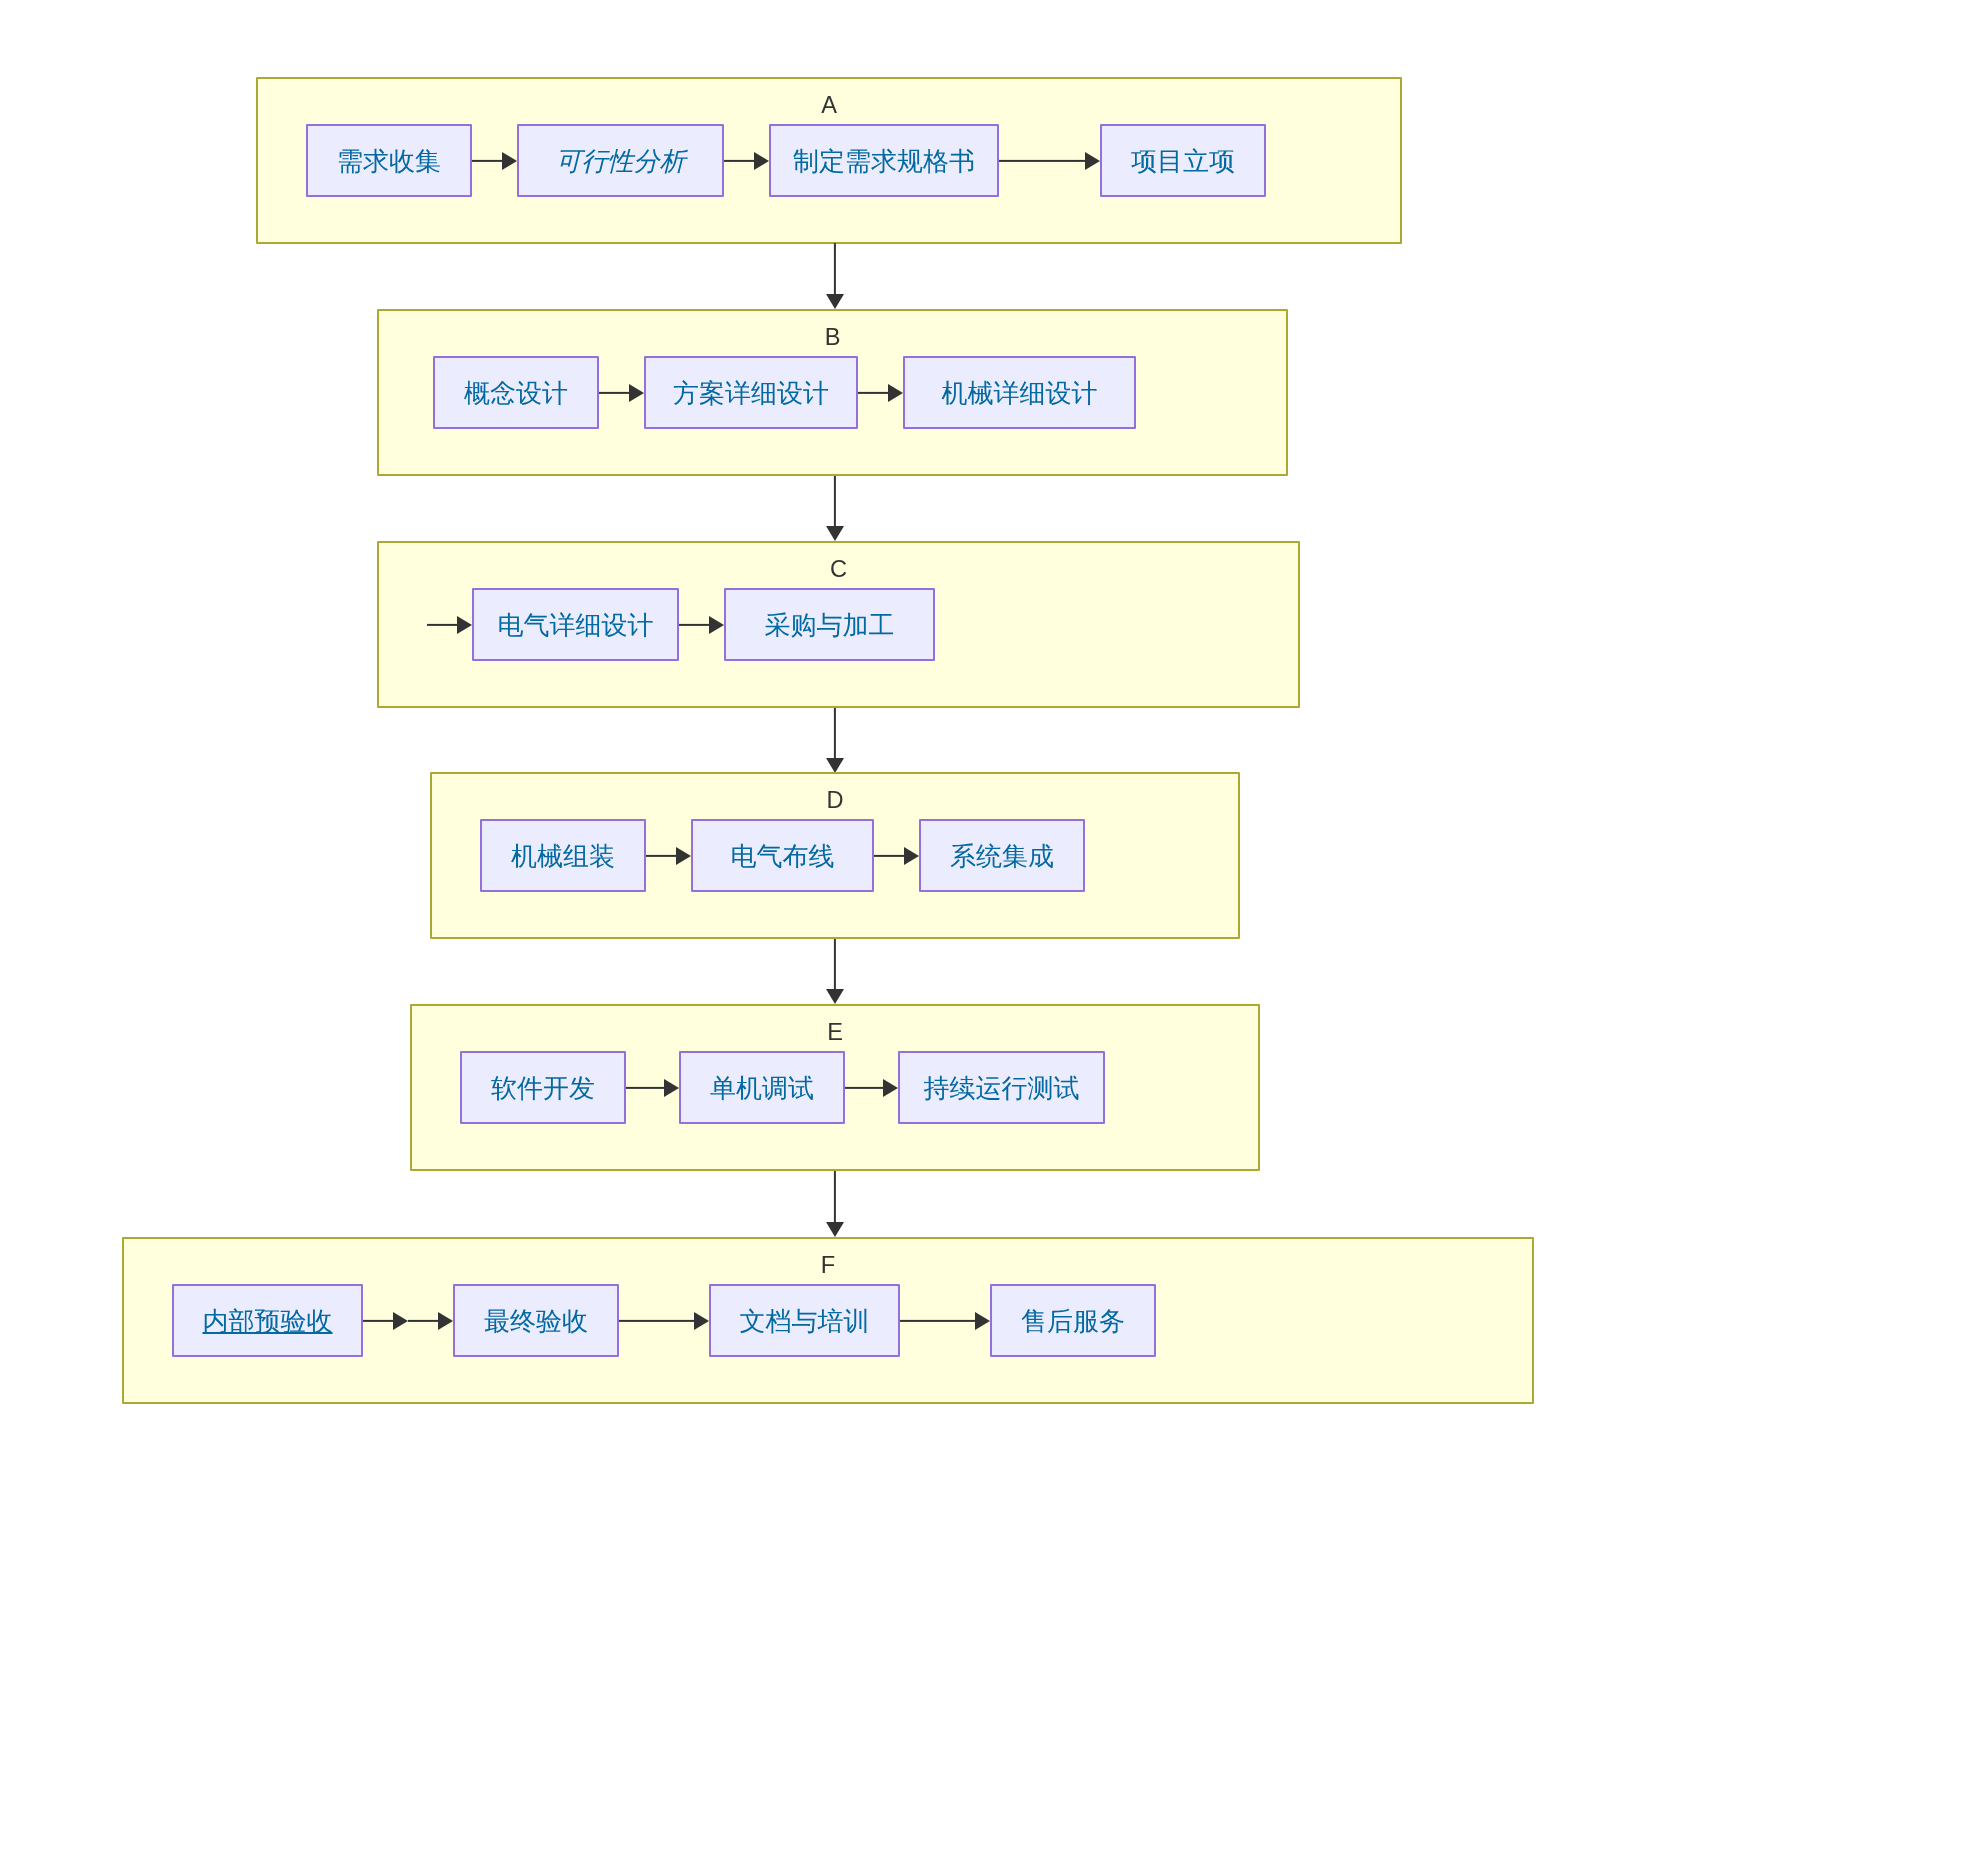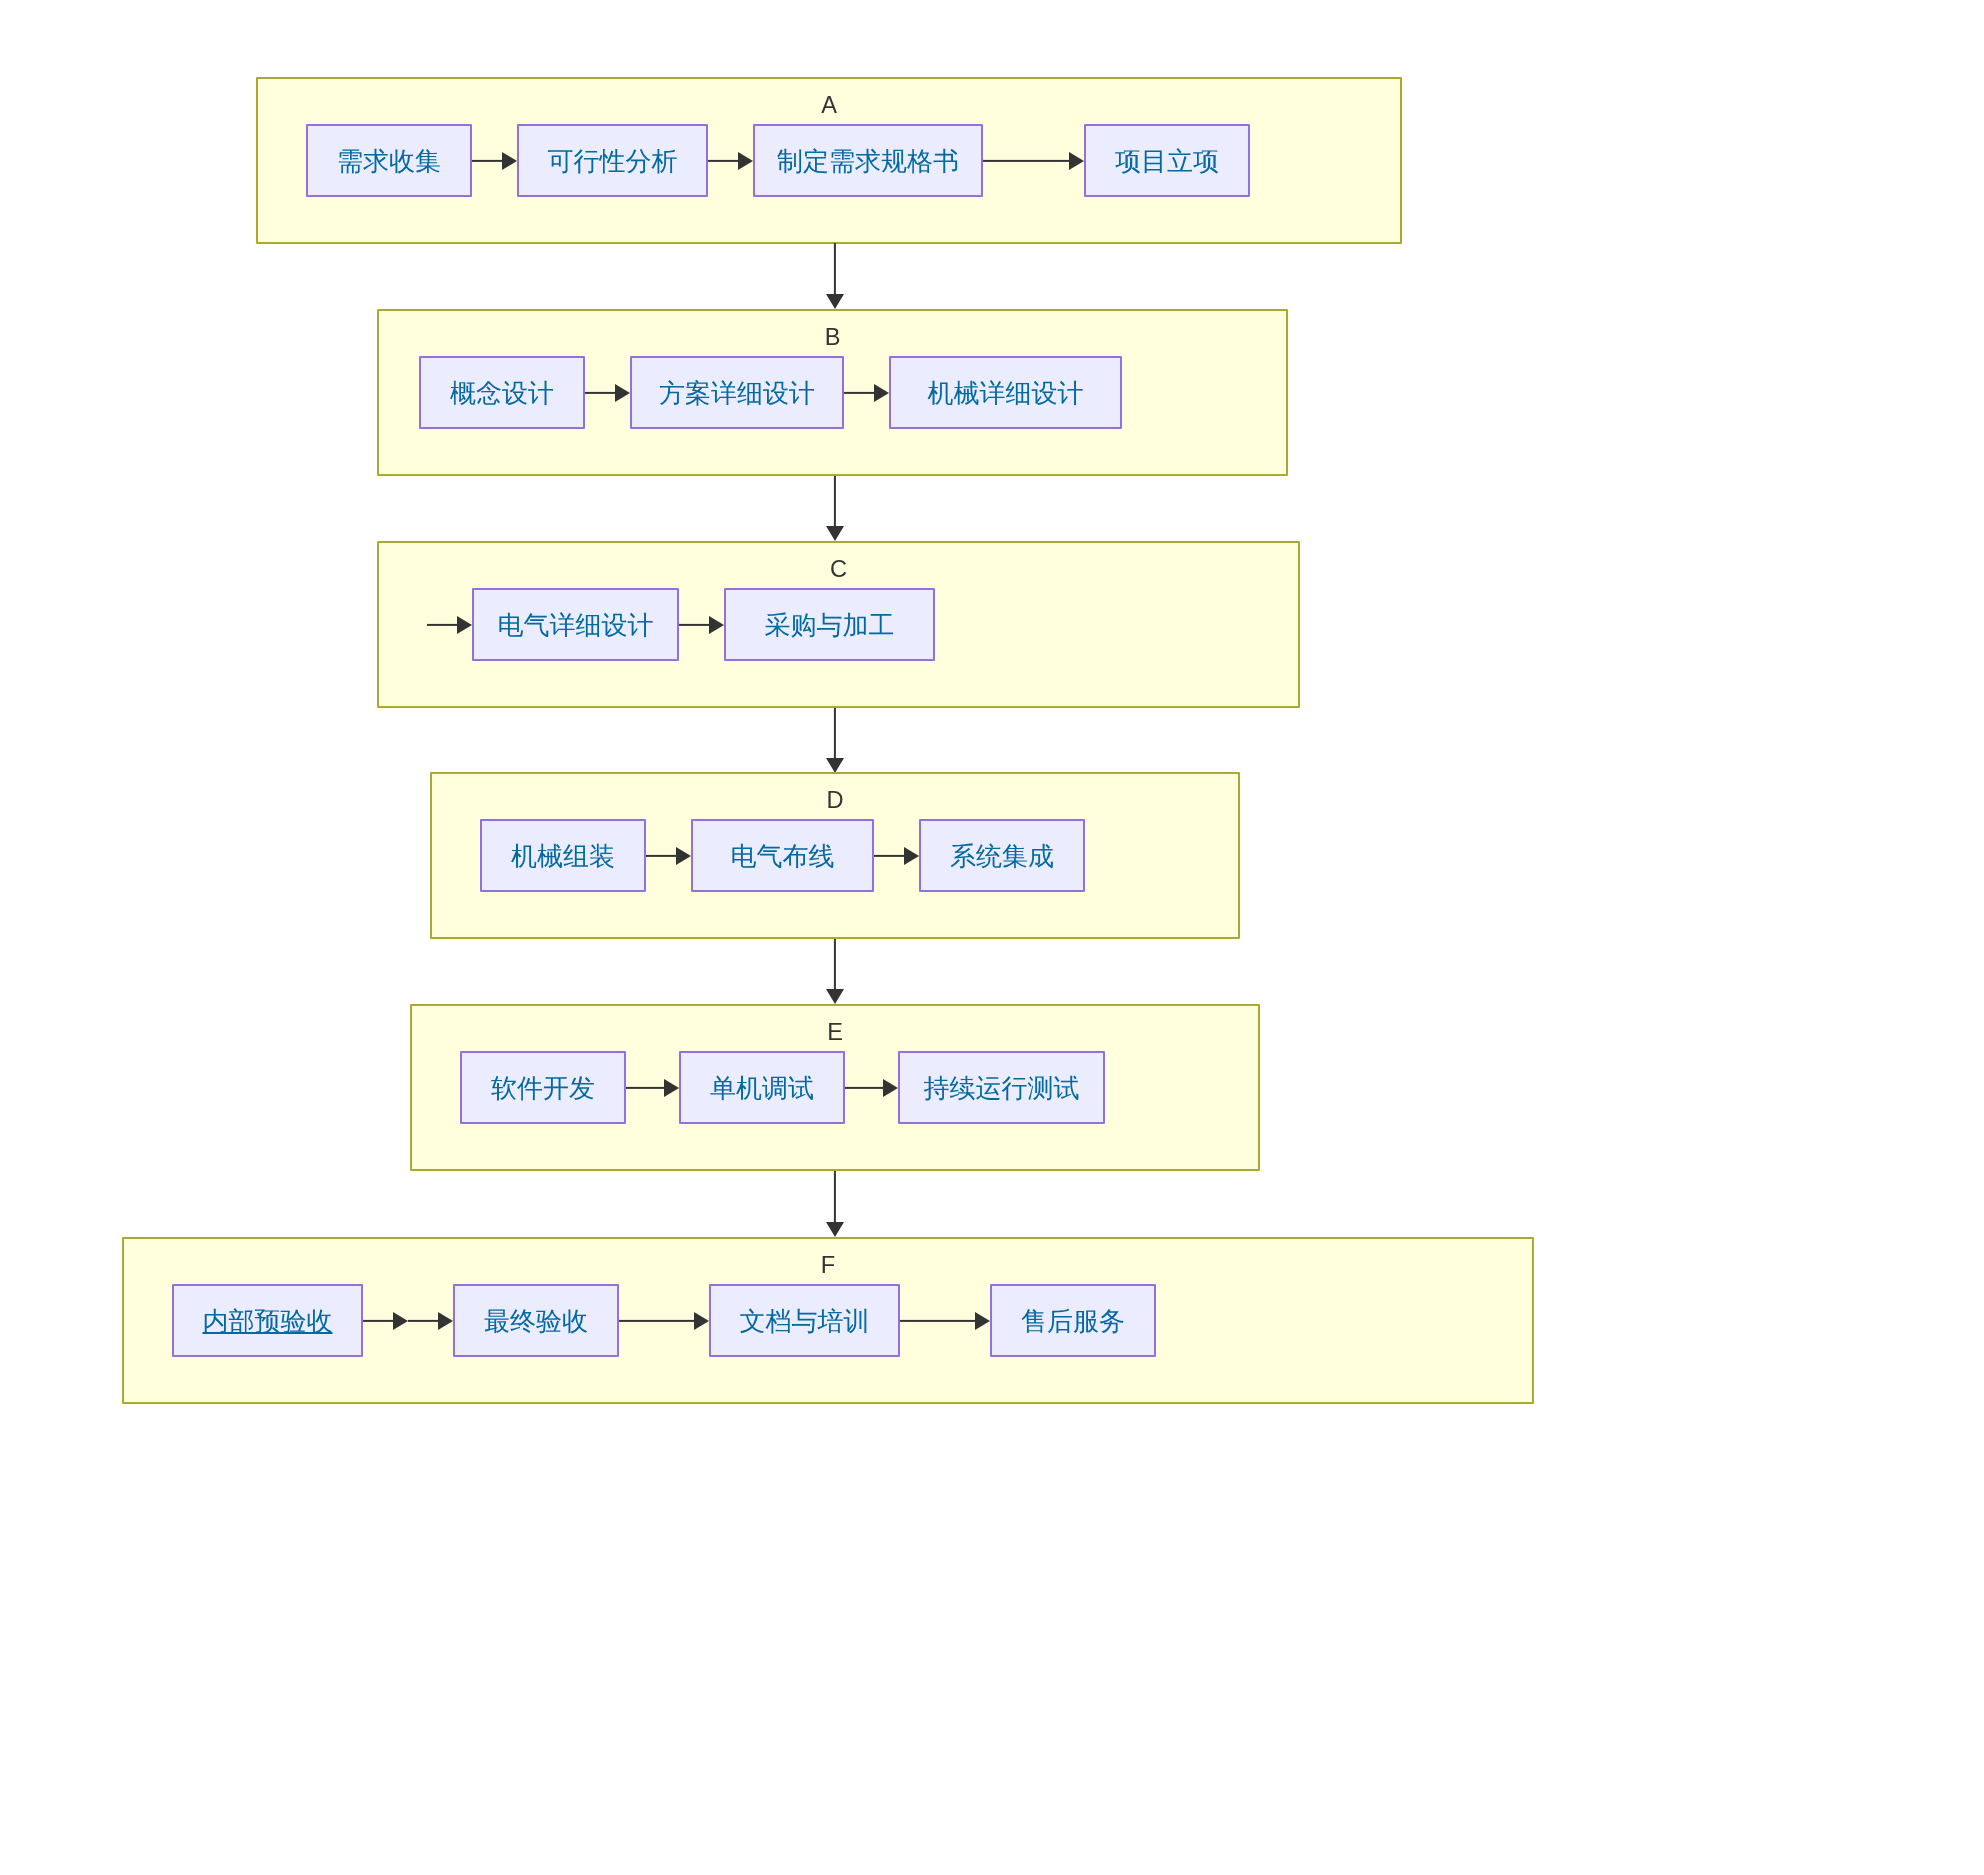--- a/index.html
+++ b/index.html
@@ -118,42 +118,42 @@
 <div id="canvas">
 
   <div class="cluster" style="left:256px; top:77px; width:1146px; height:167px;">
     <div class="cluster-label">A</div>
     <div class="node-row" style="padding-left:48px;">
       <div class="node" style="width:166px;">需求收集</div>
       <div class="h-arrow" style="width:45px;">
         <span class="shaft"></span>
         <span class="head"></span>
       </div>
-      <div class="node" style="width:191px;">可行性分析</div>
+      <div class="node" style="width:207px;font-style:italic;">可行性分析</div>
       <div class="h-arrow" style="width:45px;">
         <span class="shaft"></span>
         <span class="head"></span>
       </div>
       <div class="node" style="width:230px;">制定需求规格书</div>
       <div class="h-arrow" style="width:101px;">
         <span class="shaft"></span>
         <span class="head"></span>
       </div>
       <div class="node" style="width:166px;">项目立项</div>
     </div>
   </div>
 
   <div class="v-arrow" style="left:825px; top:243px; height:66px;">
     <span class="shaft"></span>
     <span class="head"></span>
   </div>
 
   <div class="cluster" style="left:377px; top:309px; width:911px; height:167px;">
     <div class="cluster-label">B</div>
-    <div class="node-row" style="padding-left:40px;">
+    <div class="node-row" style="padding-left:20px;margin-left:34px;">
       <div class="node" style="width:166px;">概念设计</div>
       <div class="h-arrow" style="width:45px;">
         <span class="shaft"></span>
         <span class="head"></span>
       </div>
       <div class="node" style="width:214px;">方案详细设计</div>
       <div class="h-arrow" style="width:45px;">
         <span class="shaft"></span>
         <span class="head"></span>
       </div>

